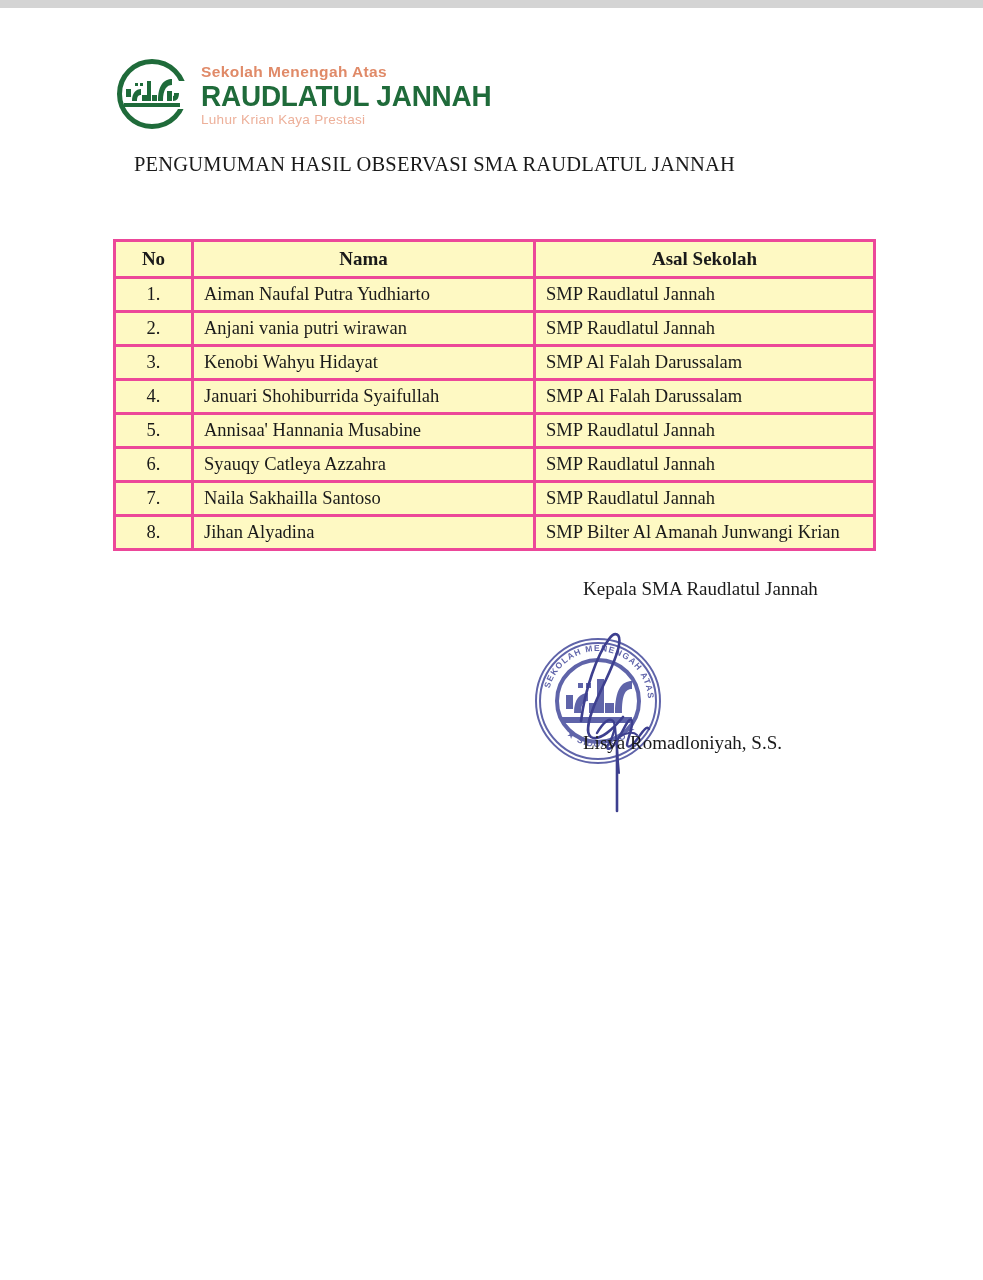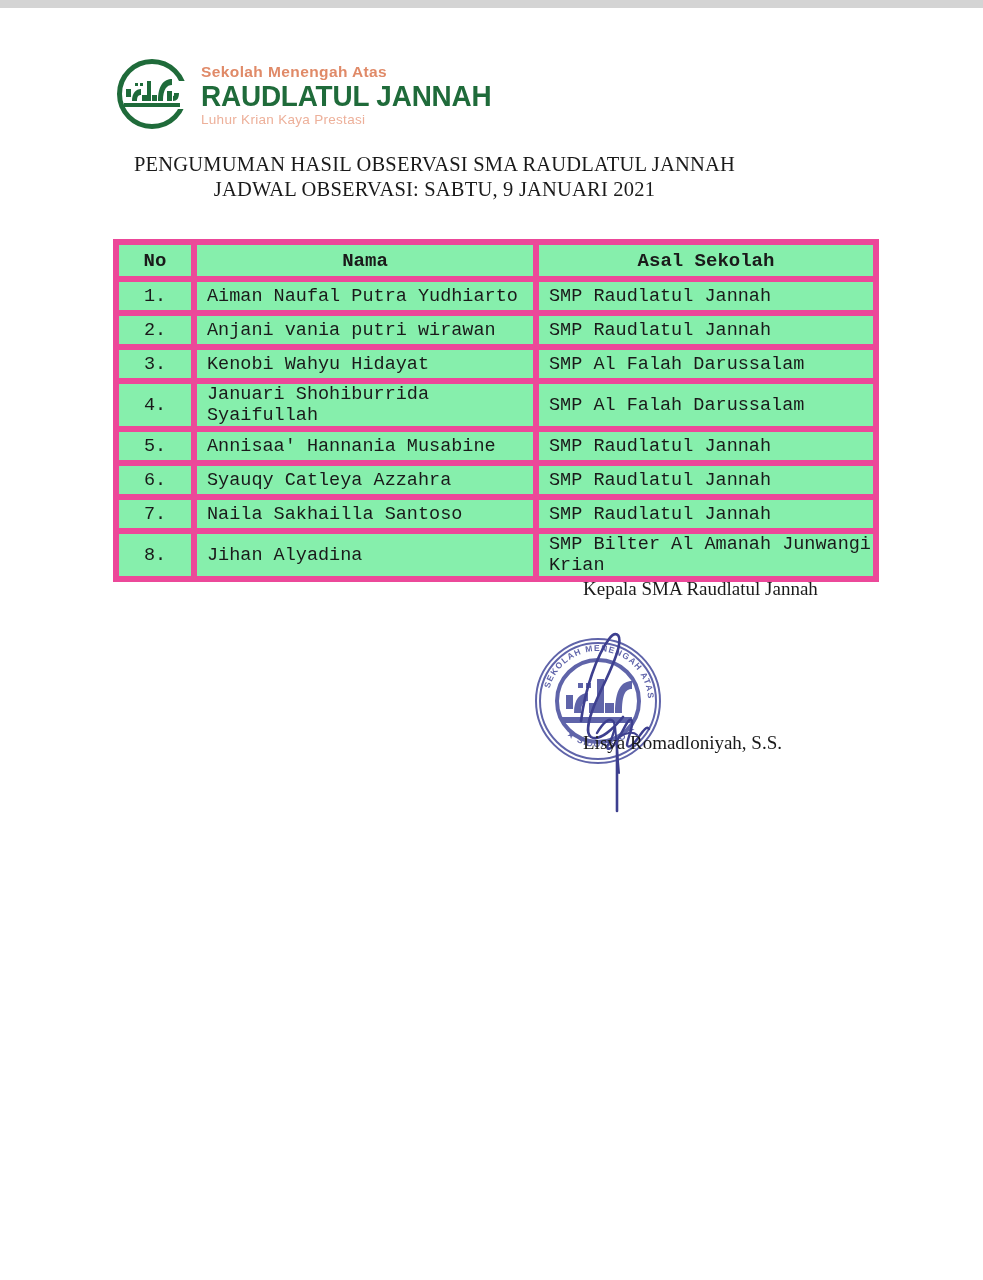--- a/index.html
+++ b/index.html
@@ -122,27 +122,26 @@
     width: 760px;
     border-collapse: collapse;
     table-layout: fixed;
   }
   table#roster-table col.c-no    { width: 78px; }
   table#roster-table col.c-nama  { width: 342px; }
   table#roster-table col.c-asal  { width: 340px; }
 
   table#roster-table th,
   table#roster-table td {
-    border: 6px solid #ec4899;
+    border: 3px solid #ec4899;
     font-size: 18.5px;
     padding: 0 0 0 10px;
     height: 34px;
     vertical-align: middle;
-    background: #86efac;
-    font-family: Liberation Mono, monospace;
+    background: #fef9c3;
   }
   table#roster-table thead th {
     font-weight: bold;
     text-align: center;
     padding: 0;
     height: 37px;
     font-size: 19px;
   }
   table#roster-table td.cell-no {
     text-align: center;
@@ -219,21 +218,20 @@
 
   <div id="logo-text">
     <div class="lt-line1">Sekolah Menengah Atas</div>
     <div class="lt-line2">RAUDLATUL JANNAH</div>
     <div class="lt-line3">Luhur Krian Kaya Prestasi</div>
   </div>
 </div>
 
 <div id="doc-title">
   <div class="title-line">PENGUMUMAN HASIL OBSERVASI SMA RAUDLATUL JANNAH</div>
-  <div class="title-line">JADWAL OBSERVASI: SABTU, 9 JANUARI 2021</div>
 </div>
 
 <div id="roster-table-wrap">
   <table id="roster-table">
     <colgroup>
       <col class="c-no">
         <col class="c-nama">
         <col class="c-asal">
     </colgroup>
     <thead>

